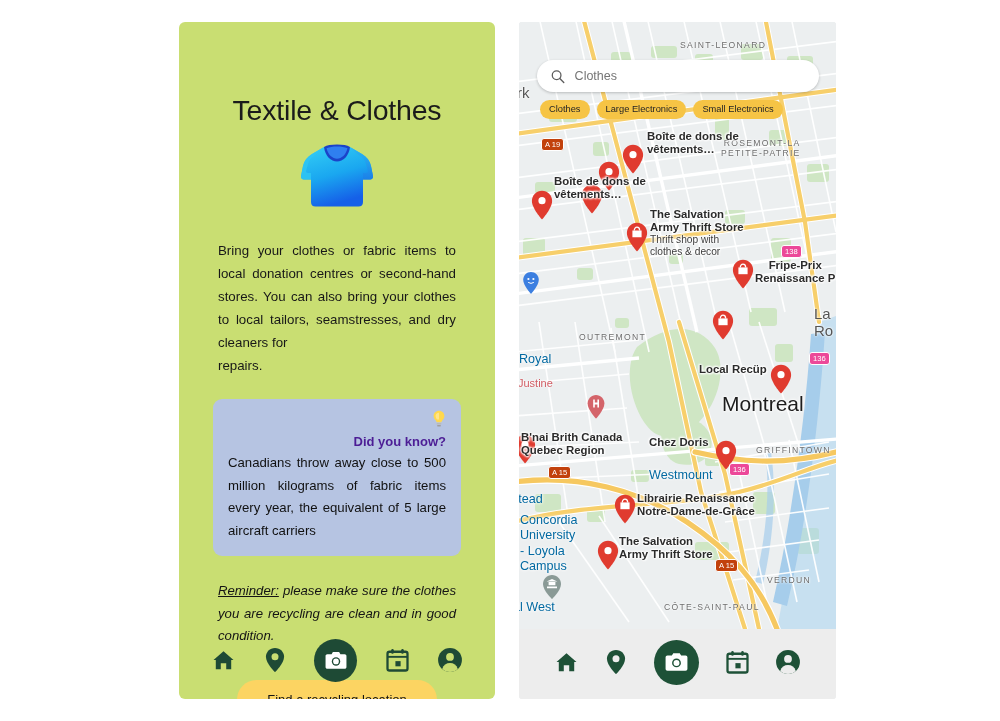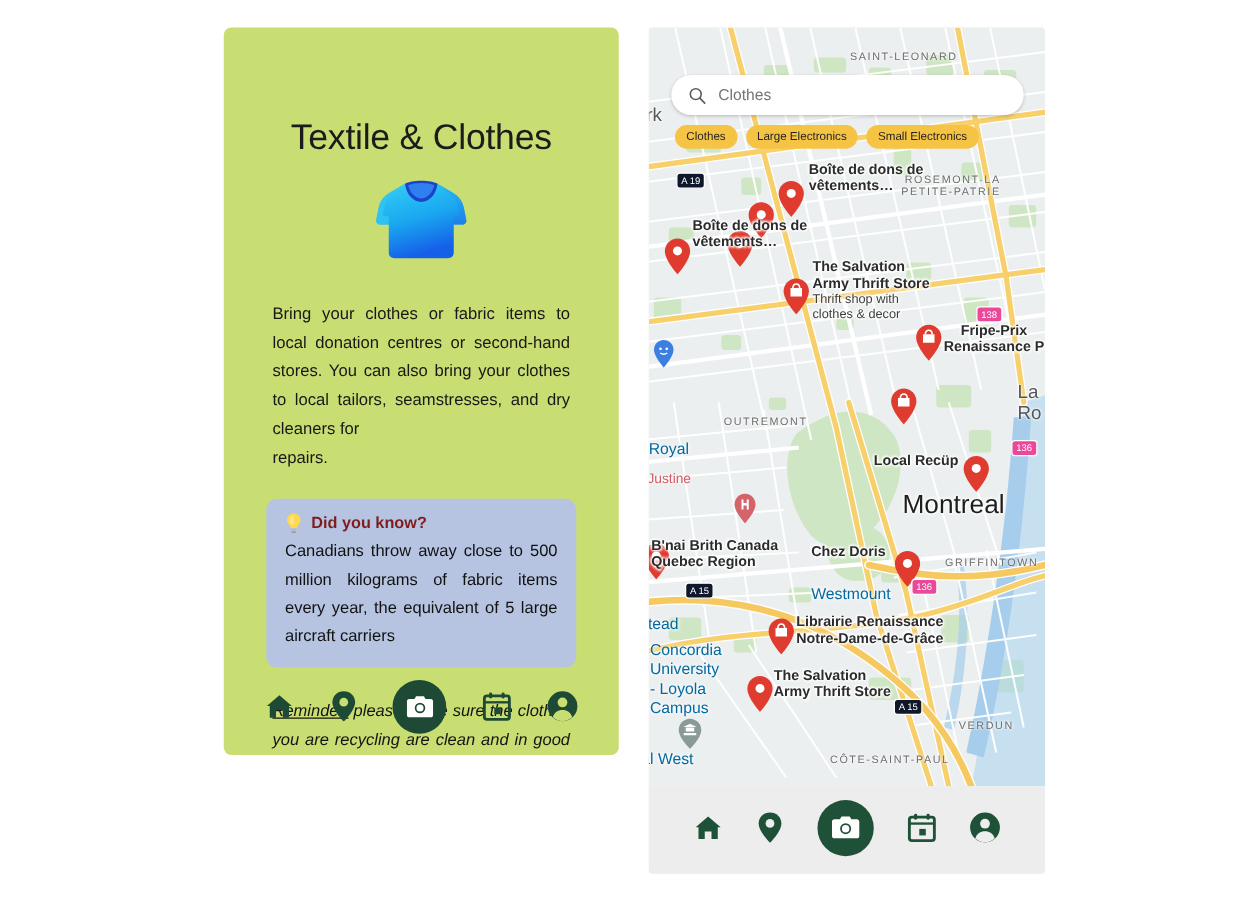--- a/index.html
+++ b/index.html
@@ -7,21 +7,21 @@
     width: 1000px; height: 721px;
     background: #ffffff;
     font-family: "Liberation Sans", sans-serif;
     overflow: hidden;
   }
   .stage { position: relative; width: 1000px; height: 721px; background:#fff; }
 
   
   .left-panel {
     position: absolute; left: 179px; top: 22px;
-    width: 316px; height: 582px;
+    width: 316px; height: 677px;
     background: #c9de72;
     border-radius: 6px;
     overflow: hidden;
   }
   .info-title {
     margin-top: 72px;
     text-align: center;
     font-size: 28.5px;
     font-weight: 400;
     color: #1b1b1b;
@@ -40,23 +40,24 @@
   }
   .body-copy .last-line { display:block; }
 
   .fact-card {
     margin: 22px 34px 0 34px;
     background: #b6c4e2;
     border-radius: 9px;
     padding: 11px 15px 13px 15px;
   }
   .fact-head {
-    display:flex; align-items:flex-start; gap:7px;
-    font-size: 13px; font-weight: 700; color:#7f1d1d;
+    display:flex; align-items:flex-end; gap:7px;
+    font-size: 13px; font-weight: 700; color:#4c1d95;
     margin-bottom: 3px;
+    flex-direction: column;
   }
   .bulb { width:14px; height:17px; display:block; }
   .fact-body {
     font-size: 13.2px; line-height: 1.72; color:#111;
     text-align: justify; text-justify: inter-word;
   }
 
   .reminder {
     margin: 24px 39px 0 39px;
     font-size: 13.2px; line-height:1.72;
@@ -159,21 +160,21 @@
     font-size:15px; font-weight:400; color:#555;
     text-shadow:0 0 3px #fff,0 0 2px #fff;
   }
   .hosp { font-size:11px; color:#d05b62; text-shadow:0 0 3px #fff,0 0 2px #fff; }
   .shield {
     position:absolute; z-index:12;
     font-size:7.6px; color:#fff; background:#ec4899;
     border:1px solid #fff; border-radius:3px; padding:1px 3px;
     font-family:"Liberation Sans", sans-serif;
   }
-  .shield.blue { background:#0f172a; }
+  .shield.blue { background:#c2410c; }
   .pin { position:absolute; z-index:11; }
 </style>
 </head>
 <body>
 
 <div class="stage">
 
   <div class="left-panel">
 
     <div class="info-title">Textile &amp; Clothes</div>

